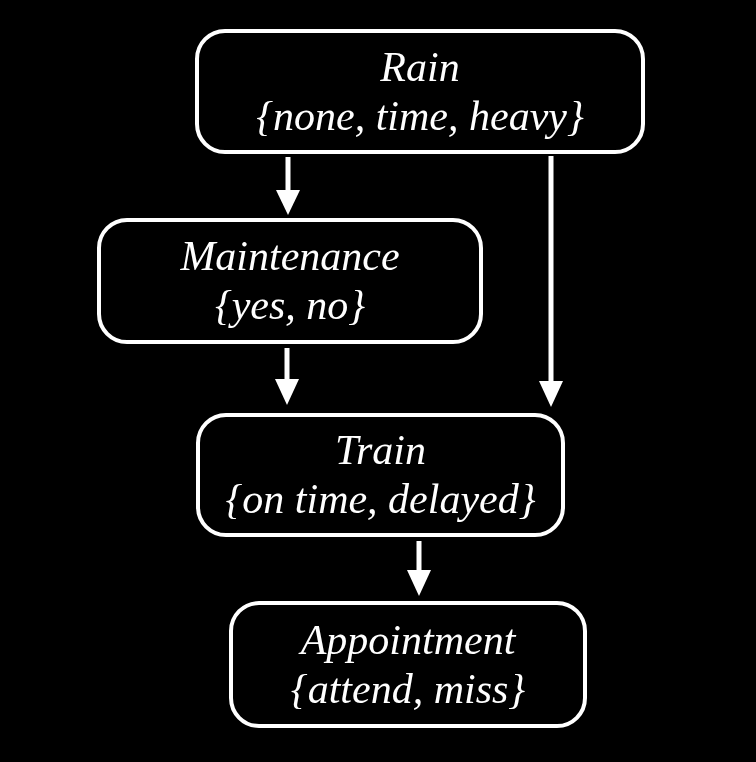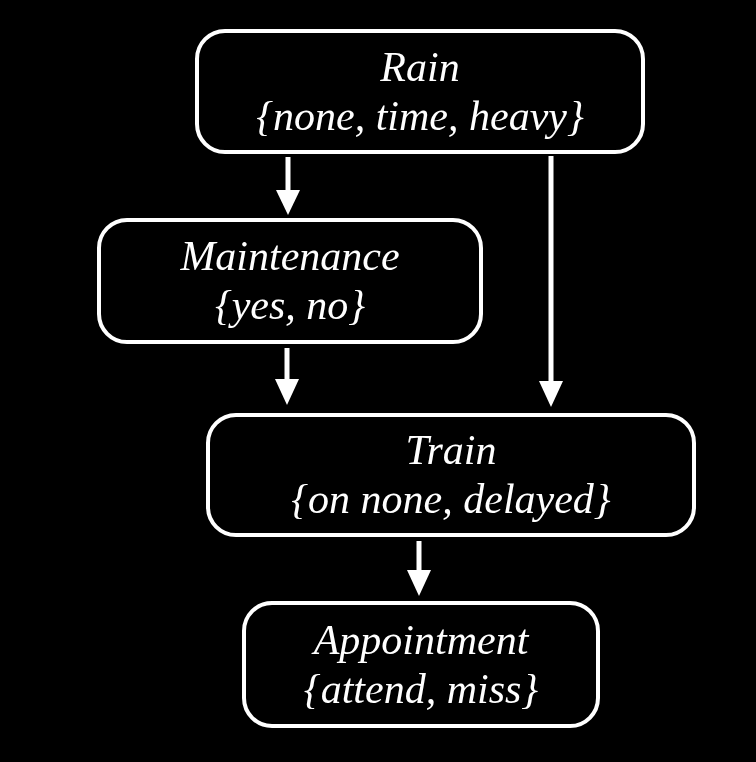--- a/index.html
+++ b/index.html
@@ -39,22 +39,22 @@
     font-style: italic;
     font-size: 42px;
     line-height: 49px;
   }
   .node .node-label,
   .node .node-values {
     white-space: nowrap;
   }
   .node-rain        { left: 195px; top:  29px; width: 450px; height: 125px; }
   .node-maintenance { left:  97px; top: 218px; width: 386px; height: 126px; text-align: center; }
-  .node-train       { left: 206px; top: 413px; width: 490px; height: 124px; }
-  .node-appointment { left: 242px; top: 601px; width: 358px; height: 127px; }
+  .node-train       { left: 196px; top: 413px; width: 369px; height: 124px; }
+  .node-appointment { left: 229px; top: 601px; width: 358px; height: 127px; }
 </style>
 </head>
 <body>
 
 <div class="canvas">
 
   <svg class="edges-layer" viewBox="0 0 756 762" xmlns="http://www.w3.org/2000/svg">
 
     <g>
       <line x1="288" y1="157" x2="288" y2="192" stroke="#ffffff" stroke-width="5"></line>
@@ -82,21 +82,21 @@
     <span class="node-values">{none, time, heavy}</span>
   </div>
 
   <div class="node node-maintenance">
     <span class="node-label">Maintenance</span>
     <span class="node-values">{yes, no}</span>
   </div>
 
   <div class="node node-train">
     <span class="node-label">Train</span>
-    <span class="node-values">{on none, delayed}</span>
+    <span class="node-values">{on time, delayed}</span>
   </div>
 
   <div class="node node-appointment">
     <span class="node-label">Appointment</span>
     <span class="node-values">{attend, miss}</span>
   </div>
 
 </div>
 
 </body></html>

